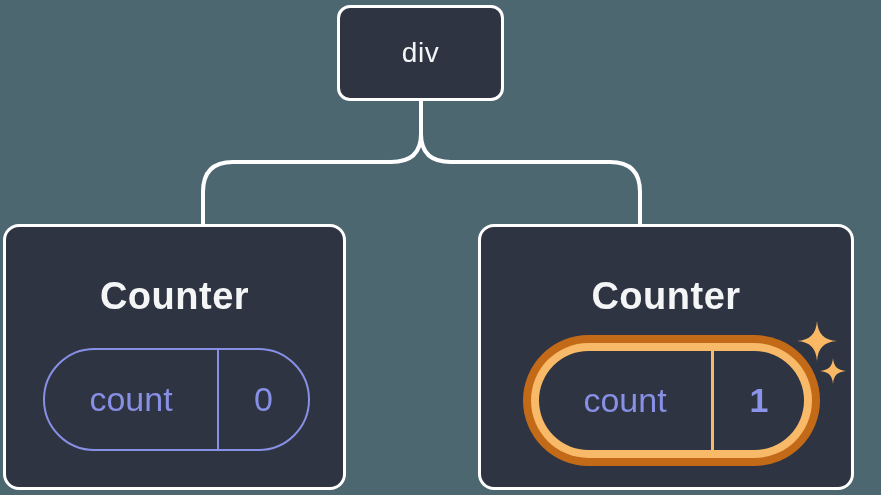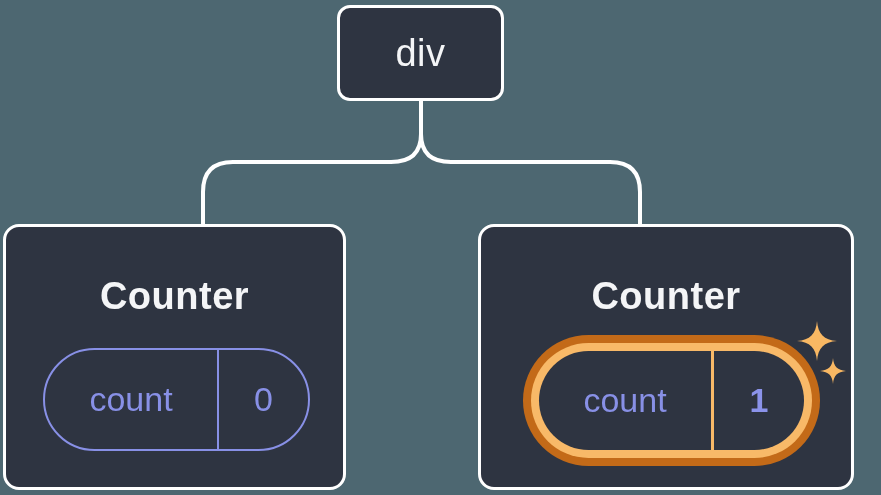--- a/index.html
+++ b/index.html
@@ -28,21 +28,21 @@
     position:absolute;
     background:var(--node-fill);
     border:3px solid var(--node-border);
   }
   .root-node {
     left:337px; top:5px; width:167px; height:96px;
     border-radius:13px;
     display:flex; align-items:center; justify-content:center;
   }
   .root-label {
-    color:var(--title-text); font-size:38px; font-weight:500; letter-spacing:0.5px;
+    color:var(--title-text); font-size:28px; font-weight:500; letter-spacing:0.5px;
   }
   .counter { border-radius:16px; }
   .counter-left  { left:3px;   top:224px; width:343px; height:266px; }
   .counter-right { left:478px; top:224px; width:376px; height:266px; }
   .counter-title {
     position:absolute; top:48px; left:0; width:100%;
     text-align:center;
     color:var(--title-text); font-size:38px; font-weight:700; letter-spacing:0.5px;
   }
   

